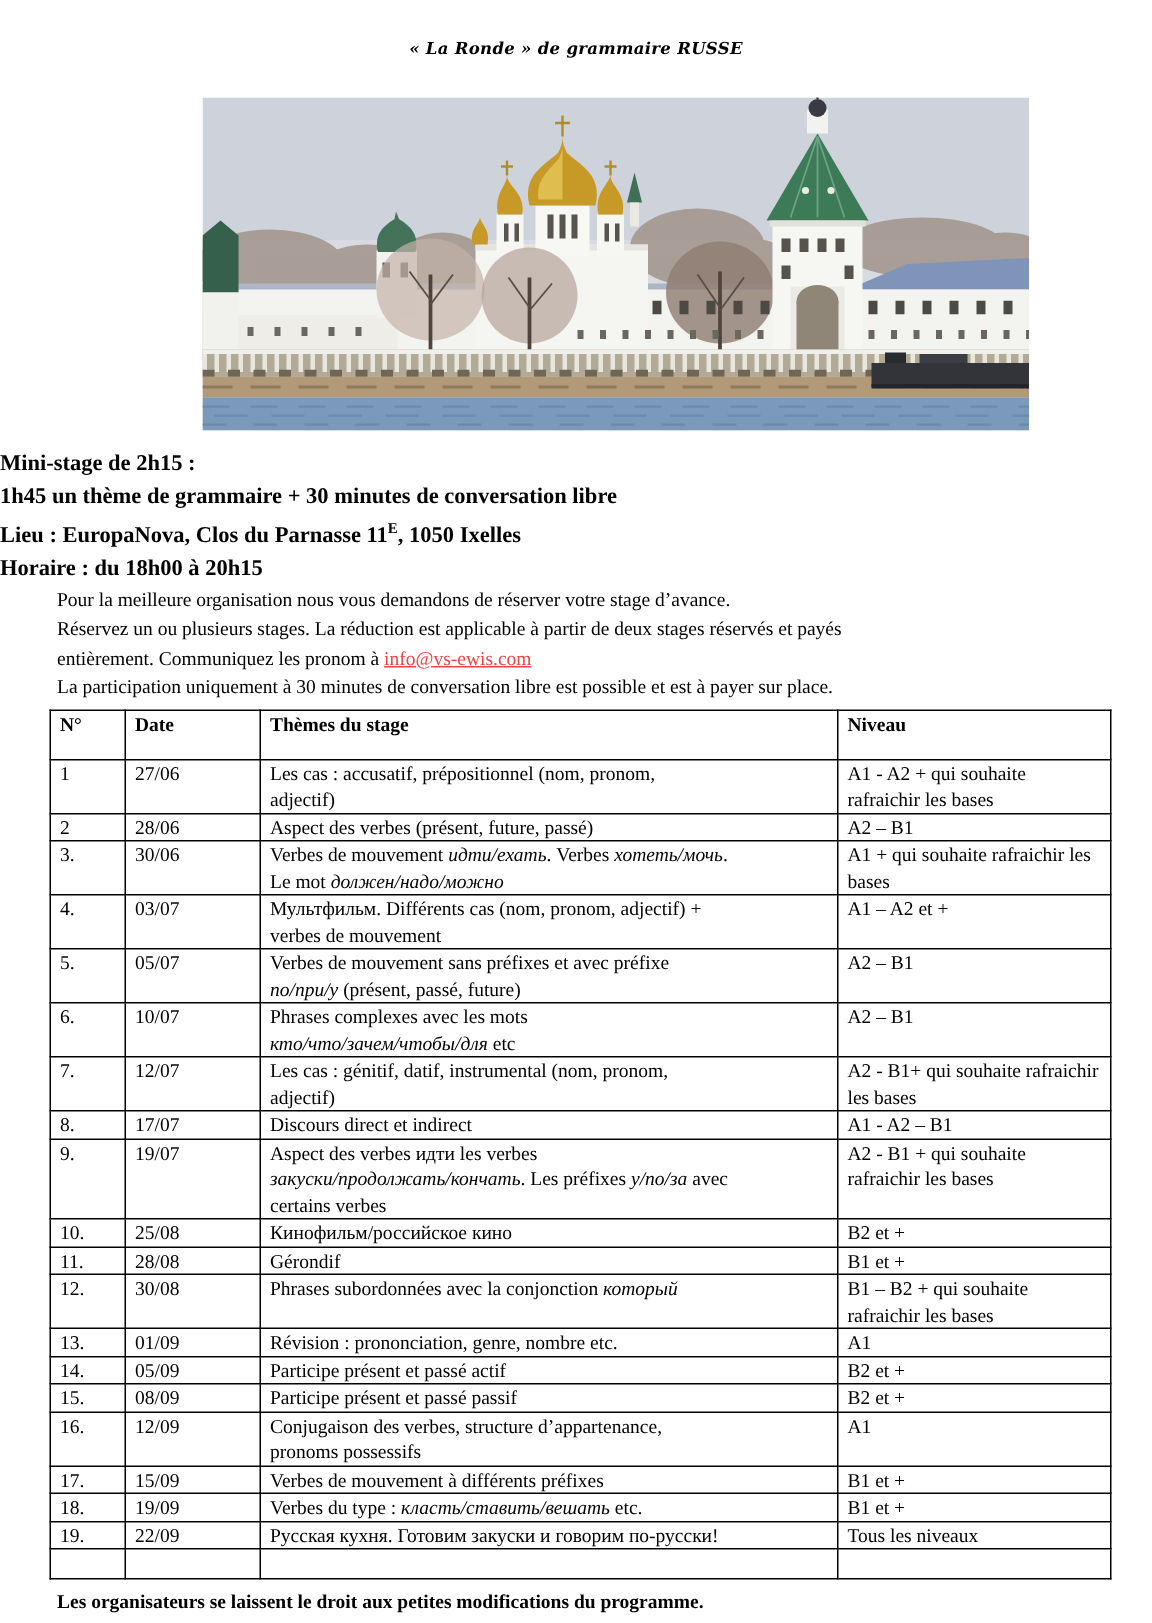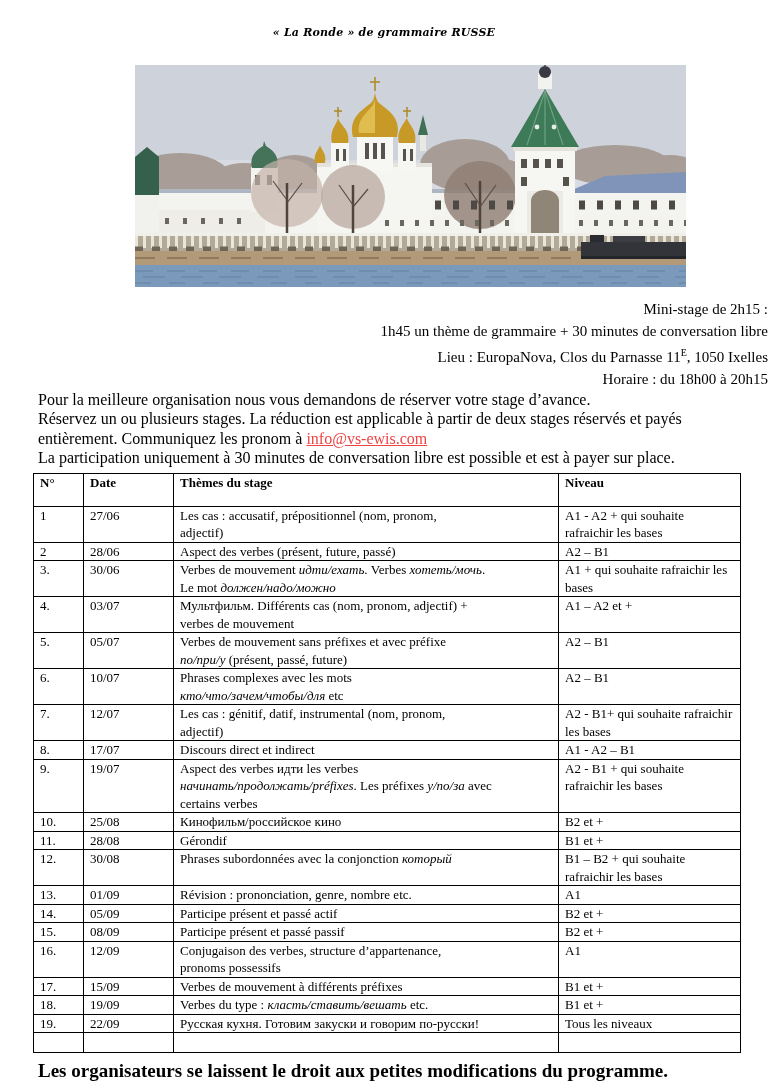--- a/index.html
+++ b/index.html
@@ -7,43 +7,43 @@
     width:768px;height:1082px;overflow:hidden;background:#ffffff;color:#000;
     font-family:"Liberation Serif","DejaVu Serif",serif;
   }
   .page-title{
     margin-top:26px;height:22px;text-align:center;
     font-size:11px;font-weight:bold;font-style:italic;
     font-family:"DejaVu Serif",serif;letter-spacing:.2px;
   }
   .photo-wrap{margin:17px 0 0 135px;width:551px;height:222px;line-height:0;}
   .center-block{
-    margin-top:12px;text-align:right;font-weight:normal;
+    margin-top:12px;text-align:left;font-weight:bold;
     font-size:15px;line-height:21.5px;
   }
   .center-block sup{font-size:10px;}
-  .intro{margin:0 28px 0 38px;font-size:16px;line-height:19.3px;}
+  .intro{margin:0 28px 0 38px;font-size:13px;line-height:19.3px;}
   .intro a{color:#ef4444;text-decoration:underline;cursor:pointer;}
   table.stage{
     border-collapse:collapse;table-layout:fixed;
     margin:6px 0 0 33px;width:707px;
   }
   table.stage col.c-num{width:50px;}
   table.stage col.c-date{width:90px;}
   table.stage col.c-theme{width:385px;}
   table.stage col.c-niveau{width:182px;}
   table.stage th,table.stage td{
     border:1px solid #000;vertical-align:top;text-align:left;
     font-size:13px;line-height:17.5px;padding:0 6px;
     overflow:hidden;
   }
   table.stage th{font-weight:bold;padding-bottom:14px;}
   table.stage td .ru{font-style:italic;}
   table.stage tr.empty-row td{height:19px;}
-  .footer-note{margin:7px 28px 0 38px;font-weight:bold;font-size:19px;}
+  .footer-note{margin:7px 28px 0 38px;font-weight:bold;font-size:13px;}
 </style>
 </head>
 <body>
 
 <div class="page-title">« La Ronde »  de grammaire RUSSE</div>
 
 <div class="photo-wrap">
   <svg width="551" height="222" viewBox="0 0 551 222">
 
     <g>
@@ -269,21 +269,21 @@
       </tr>
       <tr>
         <td>8.</td>
         <td>17/07</td>
         <td><span>Discours direct et indirect</span></td>
         <td>A1 - A2 – B1</td>
       </tr>
       <tr>
         <td>9.</td>
         <td>19/07</td>
-        <td><span>Aspect des verbes идти les verbes</span><br><span class="ru">начинать/продолжать/préfixes</span><span>. Les préfixes </span><span class="ru">у/по/за</span><span> avec</span><br><span>certains verbes</span></td>
+        <td><span>Aspect des verbes идти les verbes</span><br><span class="ru">закуски/продолжать/кончать</span><span>. Les préfixes </span><span class="ru">у/по/за</span><span> avec</span><br><span>certains verbes</span></td>
         <td>A2 - B1 + qui souhaite rafraichir les bases</td>
       </tr>
       <tr>
         <td>10.</td>
         <td>25/08</td>
         <td><span>Кинофильм/российское кино</span></td>
         <td>B2 et +</td>
       </tr>
       <tr>
         <td>11.</td>

